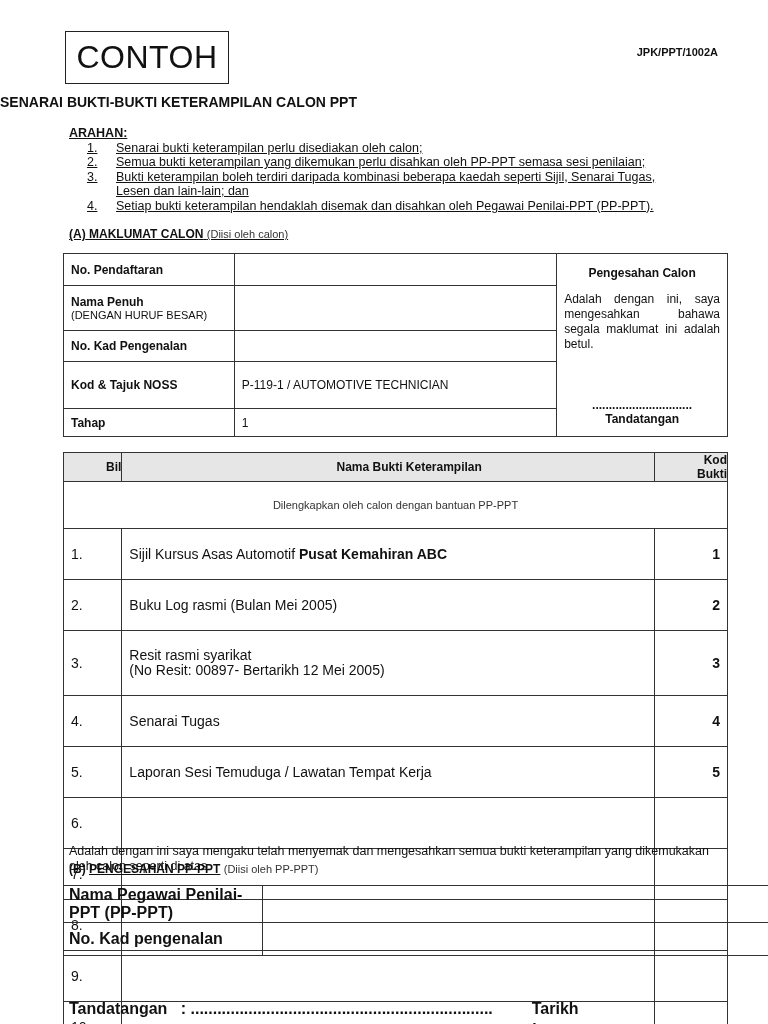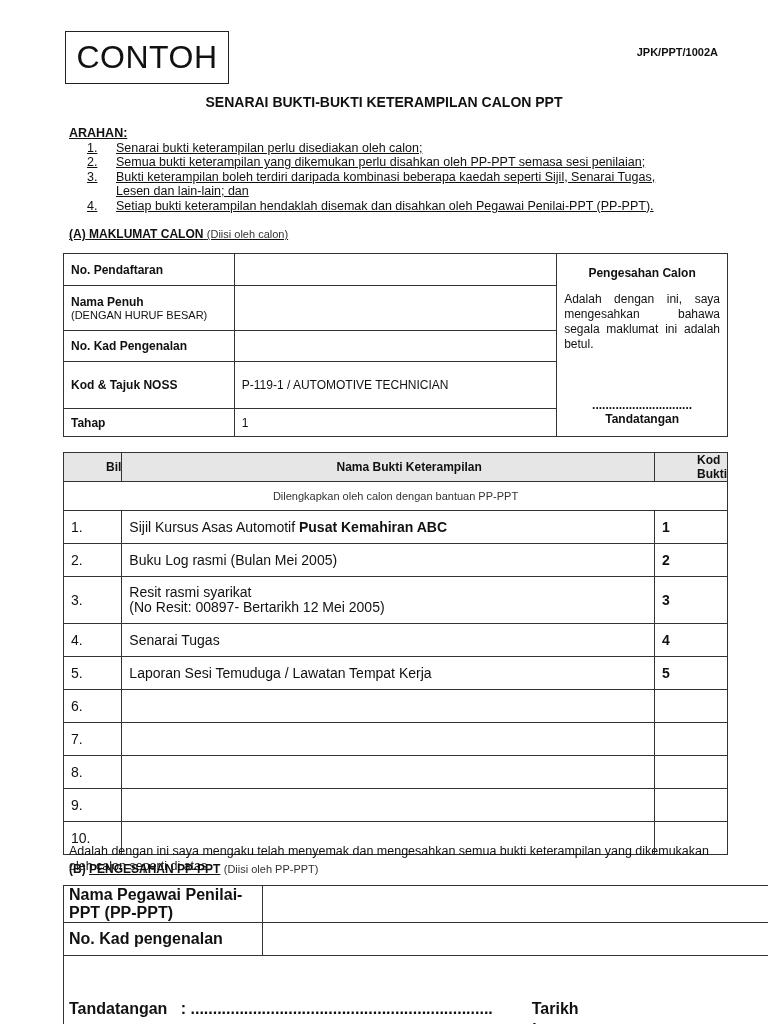--- a/index.html
+++ b/index.html
@@ -1,21 +1,21 @@
 <!DOCTYPE html>
 <html><head>
 <meta charset="utf-8">
 <style>
   * { box-sizing: border-box; margin: 0; padding: 0; }
   html, body { width: 768px; height: 1024px; background: #ffffff; overflow: hidden; }
   body { font-family: "Liberation Sans", sans-serif; color: #111; position: relative; font-size: 12px; }
   .abs { position: absolute; }
   .contoh-box { left: 65px; top: 31px; width: 164px; height: 53px; border: 1px solid #222; display: flex; align-items: center; justify-content: center; font-size: 32px; letter-spacing: 0.5px; }
   .docref { right: 50px; top: 46px; font-weight: bold; font-size: 11px; }
-  .title { left: 0; width: 768px; top: 94px; text-align: center; font-weight: bold; font-size: 14px; }
+  .title { left: 0; width: 768px; top: 94px; font-weight: bold; font-size: 14px; }
   .arahan { left: 69px; top: 126px; width: 670px; font-size: 12.5px; line-height: 14.5px; text-decoration: underline; }
   .arahan .head { font-weight: bold; }
   .arahan ol { list-style: none; }
   .arahan li { display: flex; }
   .arahan li .num { width: 29px; padding-left: 18px; box-sizing: content-box; }
   .sec-label { font-size: 12px; }
   .sec-label b { font-weight: bold; }
   .sec-label u { font-weight: bold; text-decoration: underline; }
   .sec-label .paren { font-size: 11px; color: #333; }
   table { border-collapse: collapse; }
@@ -24,23 +24,23 @@
   .tblA td { font-size: 12px; padding: 0 7px; }
   .tblA .lbl { font-weight: bold; width: 171px; }
   .tblA .lbl .sub { font-weight: normal; font-size: 11px; display: block; }
   .tblA .val { font-weight: normal; width: 323px; }
   .tblA .side { width: 171px; vertical-align: top; padding: 12px 7px 8px 7px; position: relative; }
   .side .h { font-weight: bold; text-align: center; margin-bottom: 12px; font-size: 12px; }
   .side .p { text-align: justify; font-size: 12px; line-height: 15px; }
   .side .sig { position: absolute; left: 0; right: 0; bottom: 10px; text-align: center; font-weight: bold; font-size: 12px; line-height: 14px; }
   .tblB { left: 63px; top: 452px; width: 665px; }
   .tblB th { background: #e6e6e6; font-size: 12px; height: 23px; font-weight: bold; }
-  .tblB td { font-size: 14px; padding: 8px 7px; }
+  .tblB td { font-size: 14px; padding: 17px 7px; }
   .tblB .bil { width: 36px; }
-  .tblB .kod { width: 69px; text-align: left; font-weight: bold; }
+  .tblB .kod { width: 69px; text-align: right; font-weight: bold; }
   .tblB .note { text-align: center; font-size: 11px; color: #333; height: 20px; }
   .tblB .nm { line-height: 15px; margin-left: 28px; }
   .secB { left: 69px; top: 814px; margin-top: 48px; }
   .decl { left: 69px; top: 844px; width: 640px; font-size: 12.5px; line-height: 14.5px; }
   .tblC { left: 63px; top: 885px; width: 665px; }
   .tblC td { font-size: 16px; font-weight: bold; padding: 0 5px; }
   .tblC .lbl { width: 199px; }
   .sigrow { height: 140px; vertical-align: top; padding-top: 44px !important; position: relative; }
   .sigline { display: flex; justify-content: space-between; padding-right: 28px; gap: 39px; }
 </style>

